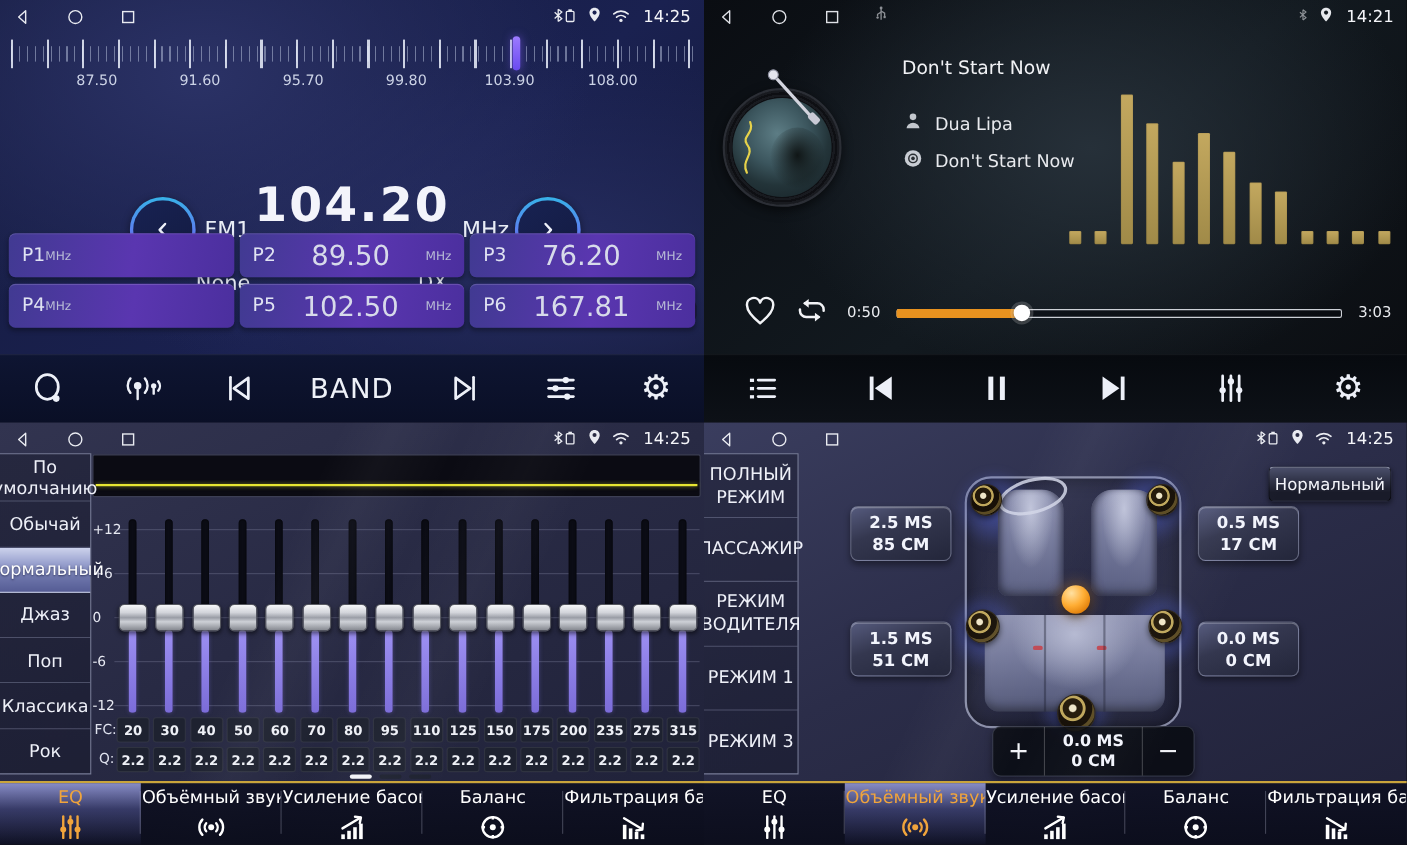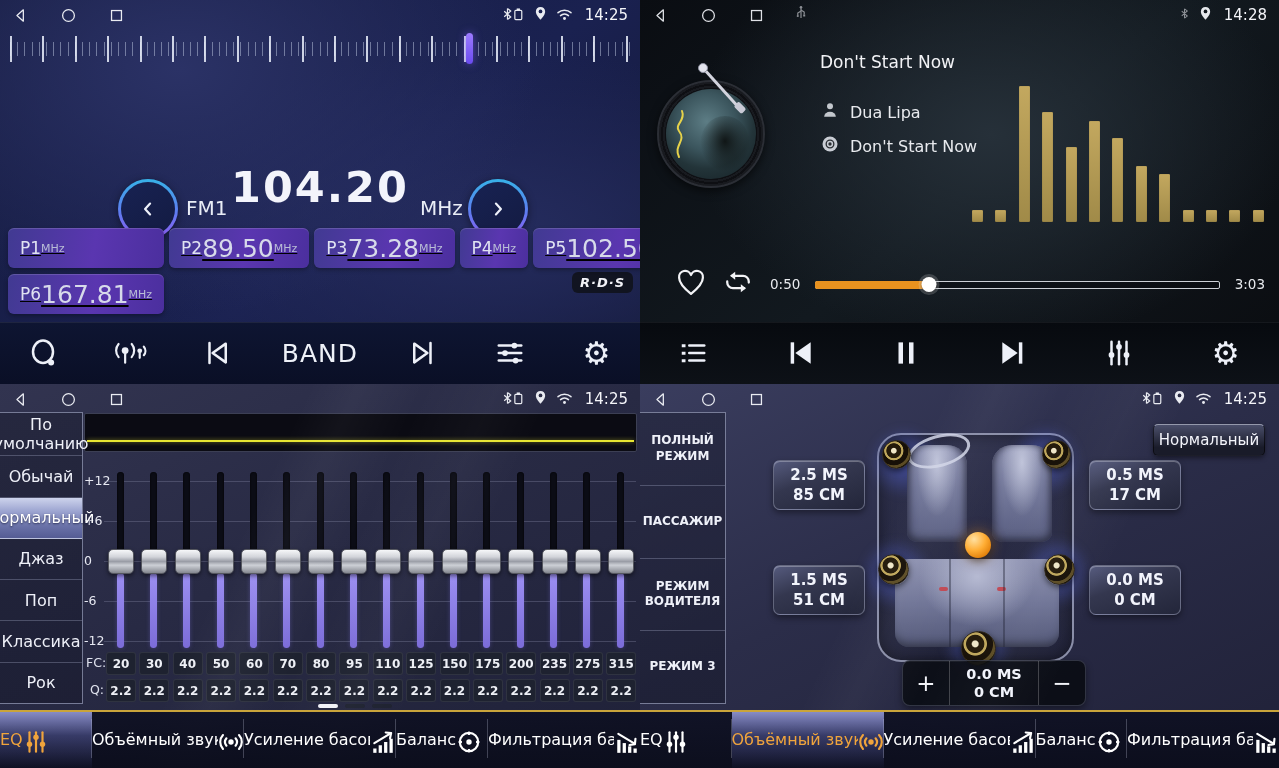--- a/index.html
+++ b/index.html
@@ -44,21 +44,21 @@
                linear-gradient(180deg,#37b2e8 0%,#5e7cf0 55%,#8e5cf2 100%) border-box;
     box-shadow:0 2px 8px rgba(0,0,0,.45);}
   .nc-left{left:118px;} .nc-right{left:468px;}
   .band-label,.mhz-label{position:absolute;top:112px;font-size:20px;color:#e9edf6;}
   .band-label{left:186px;} .mhz-label{left:420px;}
   .big-freq{position:absolute;left:320px;top:78px;transform:translateX(-50%);font-size:43px;font-weight:bold;color:#f3f4fb;letter-spacing:2px;}
   .ps-name{position:absolute;left:178px;top:163px;font-size:19px;color:#e7ebf4;}
   .dx-mode{position:absolute;left:380px;top:163px;font-size:18px;color:#e7ebf4;}
   .rds-badge{position:absolute;right:7px;top:188px;padding:3px 8px;border-radius:6px;background:rgba(16,18,26,.88);
     color:#f2f2f7;font-size:13px;font-weight:bold;font-style:italic;letter-spacing:1px;}
-  .preset-grid{position:absolute;left:8px;right:8px;top:228px;display:grid;grid-template-columns:repeat(5,1fr);gap:6px 5px;text-decoration:underline;}
+  .preset-grid{position:absolute;left:8px;right:8px;top:212px;display:grid;grid-template-columns:repeat(3,1fr);gap:6px 5px;}
   .preset-btn{height:40px;border-radius:6px;display:flex;align-items:center;padding:0 12px;
     background:linear-gradient(100deg,#413a92 0%,#5a36b0 55%,#4b2f9e 100%);
     box-shadow:inset 0 1px 0 rgba(255,255,255,.15),0 2px 4px rgba(0,0,0,.3);}
   .preset-key{font-size:17px;color:#e0e3f2;}
   .preset-freq{flex:1;text-align:center;font-size:25px;color:#d7daea;}
   .preset-unit{font-size:11px;color:#b9bdd6;}
   .toolbar{position:absolute;left:0;right:0;bottom:0;height:62px;display:flex;align-items:center;justify-content:space-around;z-index:8;color:#edf0f8;}
   .tb-radio{background:linear-gradient(180deg,#0e1532 0%,#0a0f26 100%);box-shadow:inset 0 1px 0 rgba(255,255,255,.07);}
   .tb-player{background:linear-gradient(180deg,#070a0f 0%,#0d1117 100%);box-shadow:inset 0 1px 0 rgba(255,255,255,.06);}
   .tb-ic{display:flex;align-items:center;justify-content:center;width:44px;height:44px;}
@@ -87,42 +87,42 @@
     box-shadow:0 0 0 3px rgba(255,255,255,.18),0 1px 3px rgba(0,0,0,.5);}
   
   .side-list{position:absolute;left:0;display:flex;flex-direction:column;z-index:7;
     border:1px solid rgba(165,170,200,.65);border-left:none;background:linear-gradient(180deg,rgba(28,30,50,.55),rgba(22,24,42,.55));}
   .sl-eq{top:28px;width:82px;height:290px;}
   .sl-pos{top:28px;width:85px;height:290px;}
   .side-item{flex:1;display:flex;align-items:center;justify-content:center;text-align:center;color:#eef0f8;
     border-bottom:1px solid rgba(160,165,195,.35);padding:2px 3px;line-height:1.2;}
   .side-item:last-child{border-bottom:none;}
   .sl-eq .side-item{font-size:16px;}
-  .sl-pos .side-item{font-size:12px;font-weight:bold;line-height:1.3;}
+  .sl-pos .side-item{font-size:16px;font-weight:normal;line-height:1.3;}
   .side-item.selected{background:linear-gradient(180deg,#cdd3ec 0%,#9aa2cf 35%,#6a72a8 70%,#555c94 100%);
     color:#fff;text-shadow:0 1px 2px rgba(20,25,60,.8);}
   .curve-panel{position:absolute;left:84px;right:3px;top:29px;height:37px;background:#0b0b13;border:1px solid #3c3f54;border-radius:2px;}
   .curve-line{position:absolute;left:2px;right:2px;bottom:9px;height:2px;background:#e7e532;box-shadow:0 0 4px rgba(230,229,50,.55);}
   .db-label{position:absolute;left:84px;width:26px;font-size:12.5px;color:#e7e9f2;}
   .grid-line{position:absolute;left:104px;right:4px;height:1px;background:rgba(125,130,158,.38);}
   .eq-slider{position:absolute;top:88px;width:24px;height:176px;transform:translateX(-12px);}
   .eq-track{position:absolute;left:8.5px;top:0;width:7px;height:176px;border-radius:4px;background:#0b0c15;box-shadow:inset 0 0 2px #000;}
   .eq-fill{position:absolute;left:8.5px;top:101px;width:7px;height:75px;border-radius:3px;
     background:linear-gradient(180deg,#9c8ff2 0%,#7b6cd8 100%);box-shadow:0 0 4px rgba(130,115,230,.35);}
   .eq-handle{position:absolute;left:0;top:77px;width:24px;height:23px;border-radius:5px;border:1px solid #55575f;
     background:linear-gradient(180deg,#f6f7f9 0%,#d2d4da 30%,#9a9da6 50%,#cdd0d6 66%,#84878f 100%);
     box-shadow:0 2px 4px rgba(0,0,0,.5);}
   .fcq-label{position:absolute;font-size:12.5px;color:#dfe2ee;}
   .fcq-chip{position:absolute;width:28px;height:21px;border-radius:3px;background:#1e2230;border:1px solid rgba(255,255,255,.08);
     display:flex;align-items:center;justify-content:center;font-size:12px;font-weight:bold;color:#eef0f6;}
   .page-dot{position:absolute;top:320px;width:20px;height:4px;border-radius:2px;}
   
   .tabbar{position:absolute;left:0;right:0;bottom:0;height:56px;display:flex;z-index:8;
     border-top:2px solid #c9a43b;background:linear-gradient(180deg,rgba(14,16,34,.88),rgba(10,12,26,.92));}
-  .tab{flex:1;position:relative;display:flex;flex-direction:row;align-items:center;padding-top:3px;color:#fff;}
+  .tab{flex:1;position:relative;display:flex;flex-direction:column;align-items:center;padding-top:3px;color:#fff;}
   .tab::after{content:"";position:absolute;right:0;top:7px;bottom:10px;width:1px;background:rgba(200,205,228,.28);}
   .tab:last-child::after{display:none;}
   .tab-label{font-size:16px;height:23px;white-space:nowrap;overflow:hidden;max-width:126px;}
   .tab-icon{height:28px;display:flex;align-items:center;}
   .tab.selected{background:linear-gradient(180deg,rgba(148,153,215,.9) 0%,rgba(88,93,160,.55) 42%,rgba(28,31,70,.15) 100%);}
   .tab.selected .tab-label,.tab.selected .tab-icon{color:#f0a43c;}
   
   .profile-btn{position:absolute;right:14px;top:40px;width:110px;height:30px;border-radius:5px;display:flex;align-items:center;justify-content:center;
     background:linear-gradient(180deg,#4a4e6a 0%,#191b29 75%);border:1px solid rgba(0,0,0,.6);border-top-color:rgba(190,195,215,.75);
     color:#f4f5fb;font-size:15px;box-shadow:0 2px 5px rgba(0,0,0,.45);}
@@ -198,20 +198,28 @@
                 <path d="M4.7 8.2 a6.5 6.5 0 0 1 8.6 0"></path>
               </g>
               <circle cx="9" cy="11.4" r="1.6" fill="#e9ebf1"></circle>
             </svg></span>
         <span class="sb-time">14:25</span>
       </span>
     </div>
 
     <div class="tuner-ticks"></div>
     <div class="tuner-indicator"></div>
+    <div class="scale-labels" id="scale-labels">
+        <span class="scale-label" style="left: 88px;">87.50</span>
+        <span class="scale-label" style="left: 181.8px;">91.60</span>
+        <span class="scale-label" style="left: 275.6px;">95.70</span>
+        <span class="scale-label" style="left: 369.4px;">99.80</span>
+        <span class="scale-label" style="left: 463.2px;">103.90</span>
+        <span class="scale-label" style="left: 557px;">108.00</span>
+      </div>
 
     <div class="freq-row">
       <div class="nav-circle nc-left">
           <svg width="20" height="20" viewBox="0 0 24 24">
             <path d="M14.5 5.5 L8.5 12 L14.5 18.5" fill="none" stroke="#eef1fa" stroke-width="2.6" stroke-linecap="round" stroke-linejoin="round"></path>
           </svg>
         </div>
       <span class="band-label">FM1</span>
       <span class="big-freq">104.20</span>
       <span class="mhz-label">MHz</span>
@@ -230,21 +238,21 @@
           <span class="preset-key">P1</span>
           <span class="preset-unit">MHz</span>
         </div>
         <div class="preset-btn">
           <span class="preset-key">P2</span>
           <span class="preset-freq">89.50</span>
           <span class="preset-unit">MHz</span>
         </div>
         <div class="preset-btn">
           <span class="preset-key">P3</span>
-          <span class="preset-freq">73.28</span>
+          <span class="preset-freq">76.20</span>
           <span class="preset-unit">MHz</span>
         </div>
         <div class="preset-btn">
           <span class="preset-key">P4</span>
           <span class="preset-unit">MHz</span>
         </div>
         <div class="preset-btn">
           <span class="preset-key">P5</span>
           <span class="preset-freq">102.50</span>
           <span class="preset-unit">MHz</span>
@@ -341,21 +349,21 @@
       <span class="sb-right">
         <span class="dim"><svg width="11" height="15" viewBox="0 0 14 15">
               <g stroke="#cfd1d6" stroke-width="1.3" fill="none">
                 <path d="M7 1.5 V13.5 M7 1.5 L10.5 4.2 L3.5 10.5 M7 13.5 L10.5 10.8 L3.5 4.5"></path>
               </g>
             </svg></span>
         <span><svg width="13" height="15" viewBox="0 0 14 16">
               <path d="M7 1 C4 1 2 3.2 2 6 C2 9.6 7 14.6 7 14.6 S12 9.6 12 6 C12 3.2 10 1 7 1 Z" fill="#e6e8ec"></path>
               <circle cx="7" cy="5.8" r="2" fill="#12181e"></circle>
             </svg></span>
-        <span class="sb-time">14:28</span>
+        <span class="sb-time">14:21</span>
       </span>
     </div>
 
     <div class="vinyl">
       <div class="vinyl-photo">
         <svg width="34" height="60" viewBox="0 0 34 60" style="position:absolute;left:3px;top:14px;">
             <path d="M10 54 C4 42 18 38 10 28 C5 21 17 18 13 8" fill="none" stroke="#e6d24a" stroke-width="2" stroke-linecap="round"></path>
           </svg>
       </div>
     </div>
@@ -782,20 +790,21 @@
               <circle cx="9" cy="11.4" r="1.6" fill="#e9ebf1"></circle>
             </svg></span>
         <span class="sb-time">14:25</span>
       </span>
     </div>
 
     <div class="side-list sl-pos" id="pos-mode-list">
         <div class="side-item">ПОЛНЫЙ РЕЖИМ</div>
         <div class="side-item">ПАССАЖИР</div>
         <div class="side-item">РЕЖИМ ВОДИТЕЛЯ</div>
+        <div class="side-item">РЕЖИМ 1</div>
         <div class="side-item">РЕЖИМ 3</div>
       </div>
 
     <div class="profile-btn">Нормальный</div>
 
     <div class="cabin">
       <div class="glow" style="left:-14px;top:-12px;"></div>
       <div class="glow" style="left:128px;top:-14px;"></div>
       <div class="glow" style="left:-22px;top:100px;"></div>
       <div class="glow" style="left:138px;top:98px;"></div>

